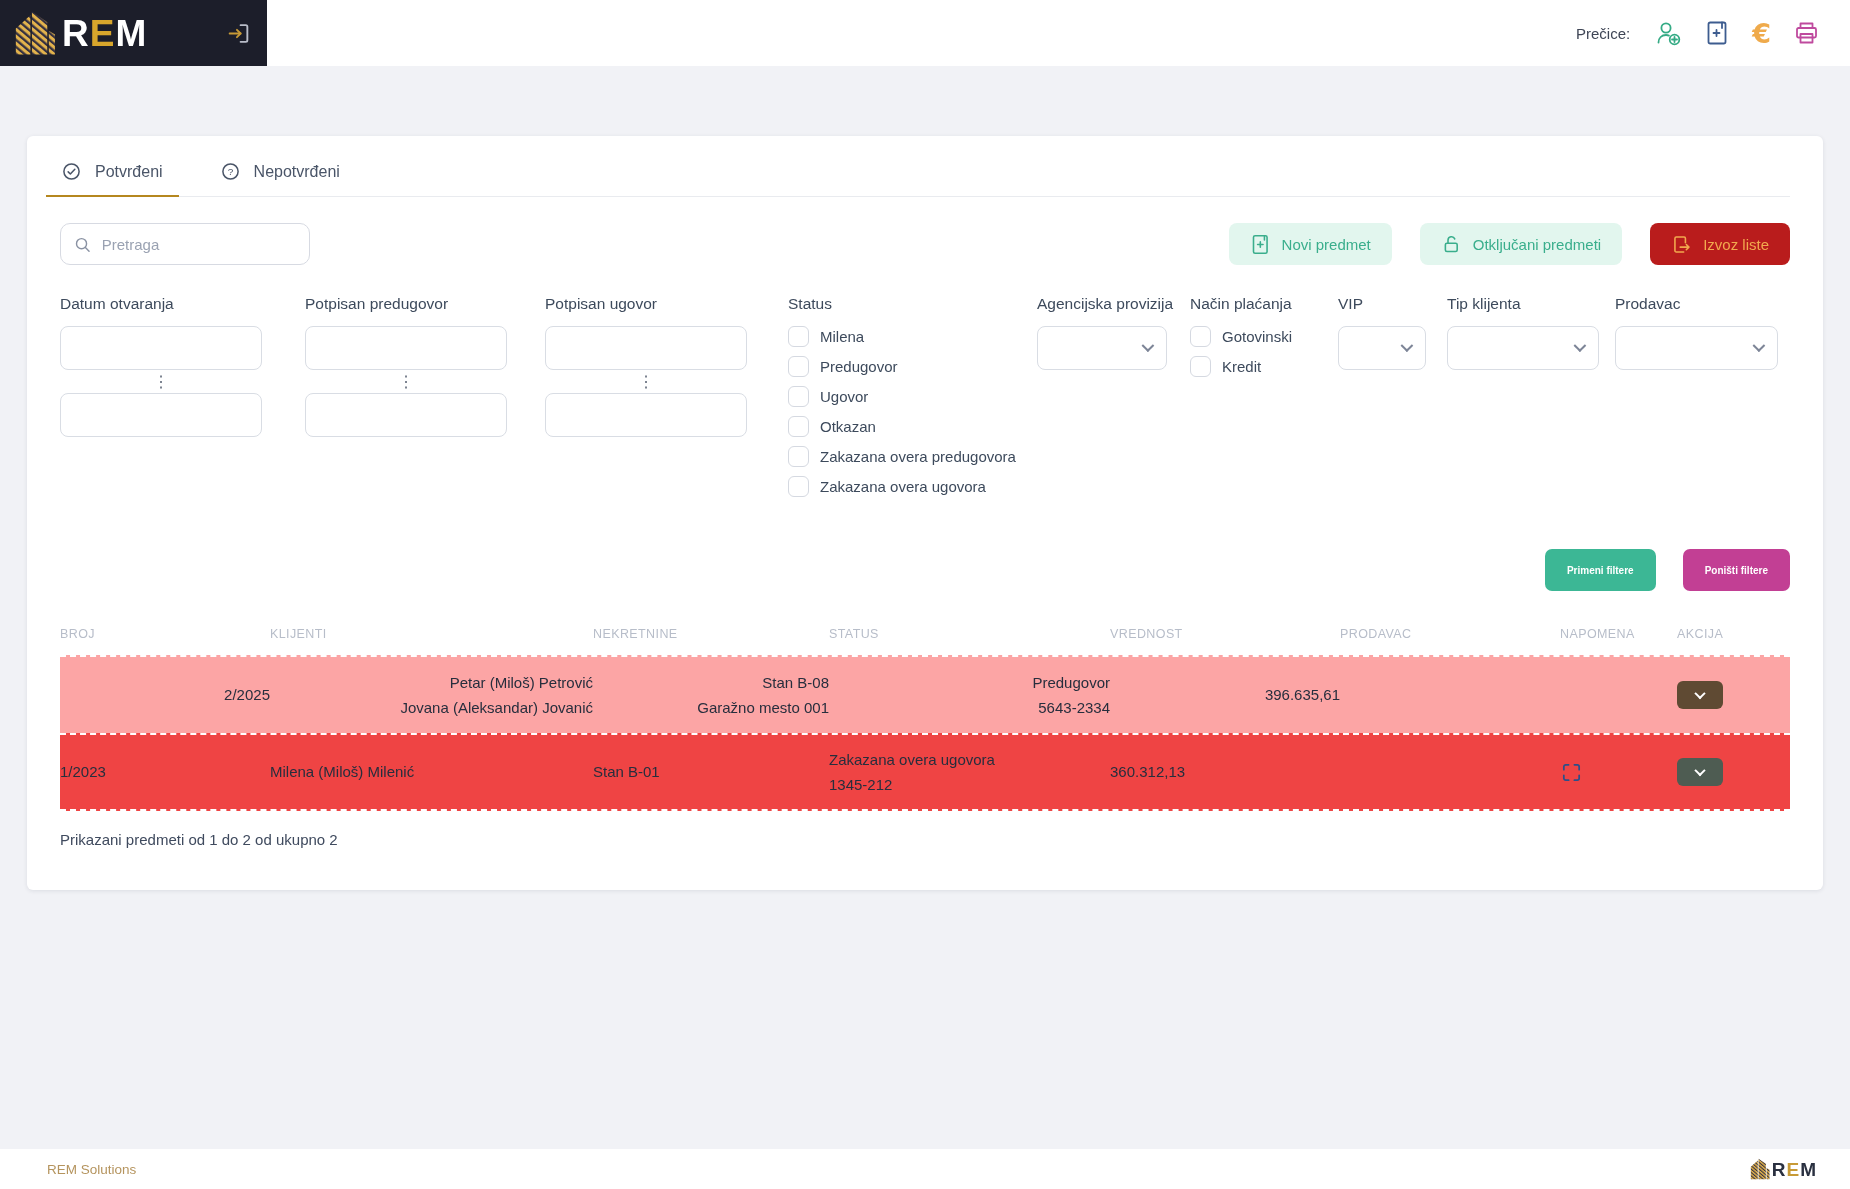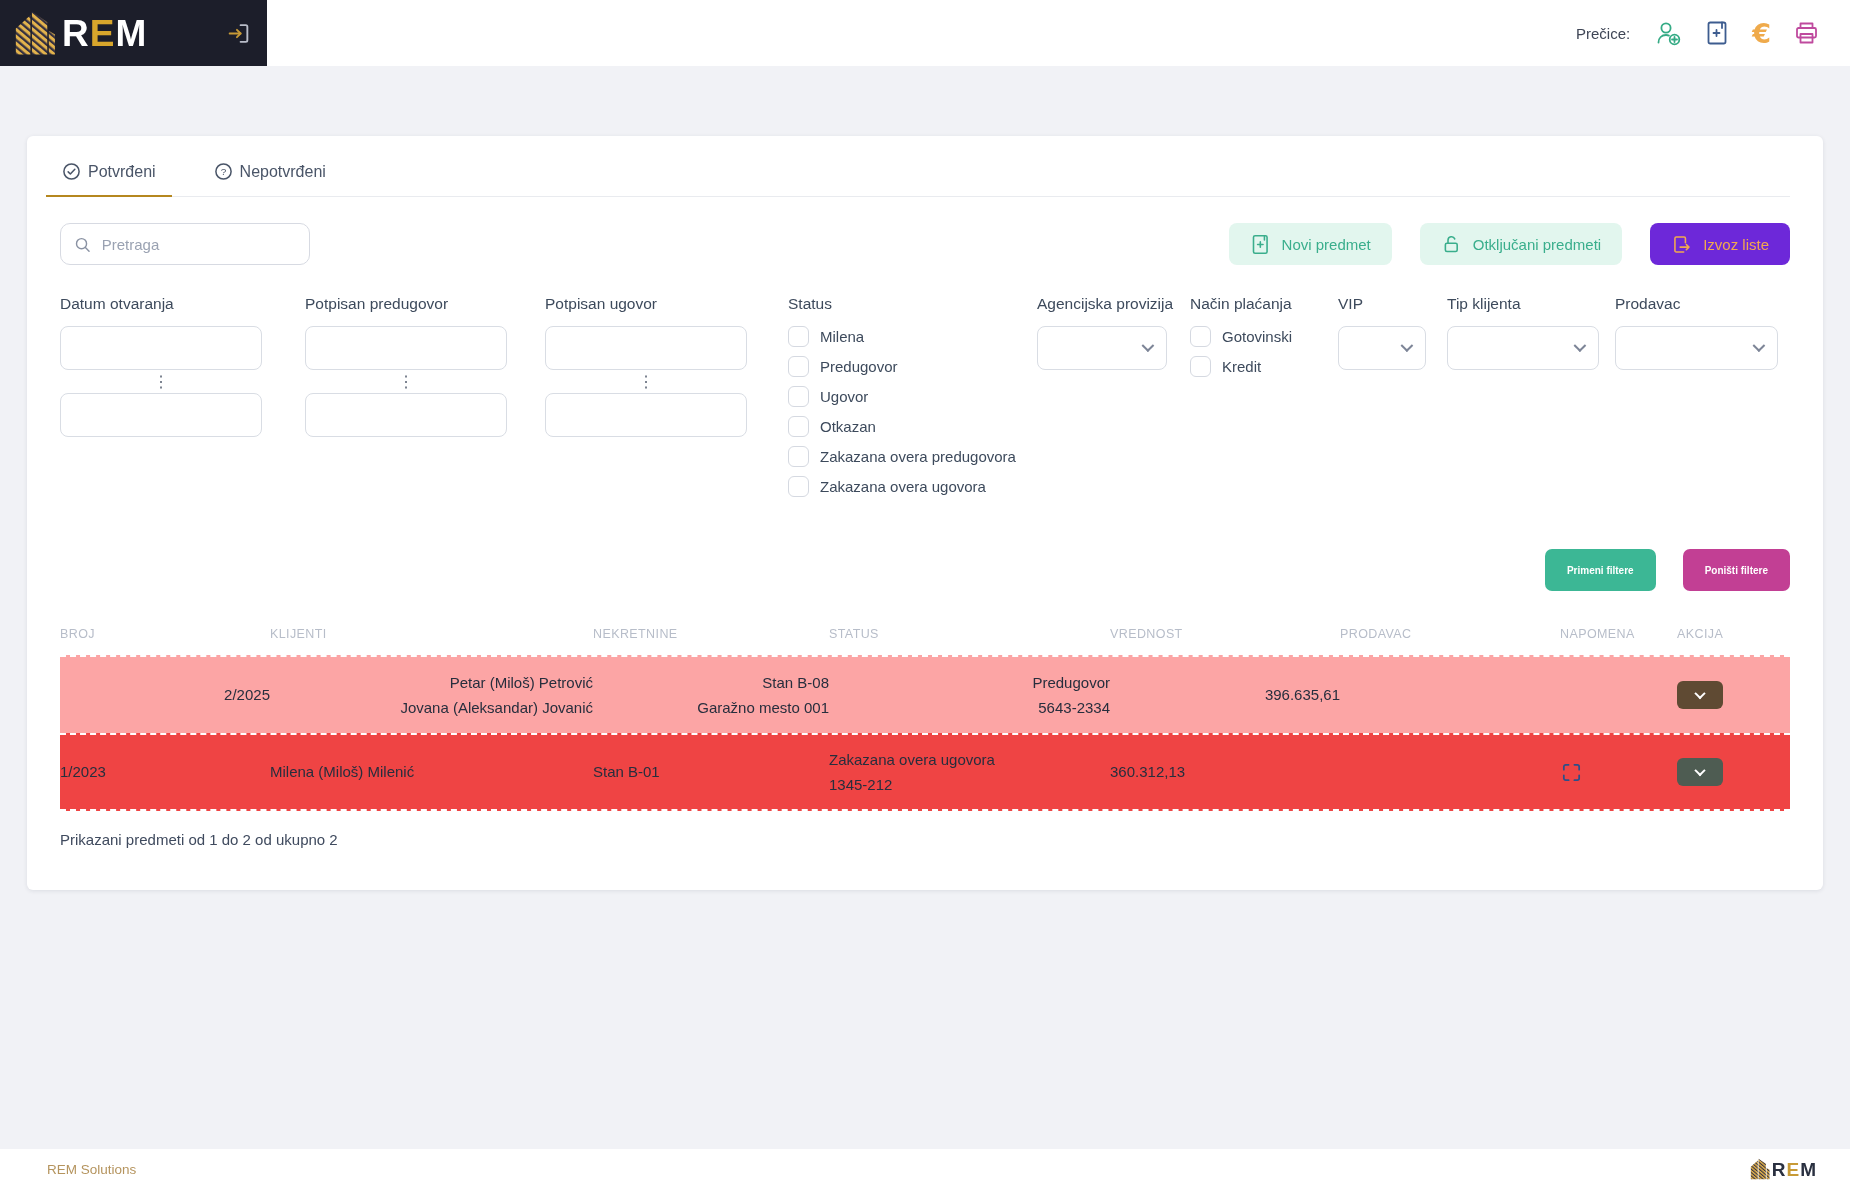--- a/index.html
+++ b/index.html
@@ -20,32 +20,32 @@
   .shortcuts-label { color:#3f4656; font-size:15px; margin-right:2px; }
   .icon-btn { background:none; border:none; padding:0; cursor:pointer; display:flex; align-items:center; }
   .teal-ic { color:#35ab85; } .navy-ic { color:#3d5c8f; } .pink-ic { color:#bf4a9e; }
   .euro-glyph { color:#efaa4b; font-size:27px; font-weight:bold; line-height:1; font-family:"DejaVu Sans", sans-serif; }
 
   
   main { padding:70px 27px 0; }
   .card { background:#fff; border-radius:6px; box-shadow:0 1px 4px rgba(25,35,60,.10); padding:0 33px 42px; }
 
   .tabs { display:flex; gap:54px; padding-top:26px; border-bottom:1px solid #e9ebef; }
-  .tab { display:flex; align-items:center; gap:7px; padding:0 2px 15px; font-size:16px; color:#4a5568; cursor:pointer; position:relative; }
+  .tab { display:flex; align-items:center; gap:14px; padding:0 2px 15px; font-size:16px; color:#4a5568; cursor:pointer; position:relative; }
   .tab.active::after { content:""; position:absolute; left:-14px; right:-14px; bottom:-1px; height:2px; background:#b5871f; }
   .tab svg { color:#4a5568; }
 
   .toolbar { display:flex; justify-content:space-between; align-items:center; margin-top:26px; }
   .search { width:250px; height:42px; border:1px solid #d7dae2; border-radius:10px; display:flex; align-items:center; padding:9px 13px; gap:9px; background:#fff; }
   .search input { border:none; outline:none; font-size:15px; color:#3f4656; width:100%; font-family:inherit; background:transparent; }
   .search input::placeholder { color:#9aa2b2; }
   .tb-buttons { display:flex; gap:28px; }
   .btn { display:flex; align-items:center; gap:11px; height:42px; padding:0 21px; border:none; border-radius:8px; font-size:15px; font-family:inherit; cursor:pointer; }
   .btn.mint { background:#e2f6ee; color:#3aae8c; }
-  .btn.cream { background:#6d28d9; color:#f2a94e; }
+  .btn.cream { background:#b91c1c; color:#f2a94e; }
 
   
   .filters { position:relative; height:220px; margin-top:30px; }
   .fcol { position:absolute; top:0; }
   .c1{left:0} .c2{left:245px} .c3{left:485px} .c4{left:728px} .c5{left:977px}
   .c6{left:1130px} .c7{left:1278px} .c8{left:1387px} .c9{left:1555px}
   .flabel { font-size:15.5px; color:#3d4a5c; margin-bottom:13px; }
   .finput { width:202px; height:44px; border:1px solid #d9dde4; border-radius:8px; font-family:inherit; font-size:15px; padding:0 12px; color:#3f4656; outline:none; background:#fff; }
   .dots { width:202px; text-align:center; color:#646c7c; font-size:16px; margin:5px 0 4px; line-height:14px; }
   .cbrow { display:flex; align-items:center; gap:11px; margin-bottom:9px; cursor:pointer; font-size:15px; color:#3d4a5c; white-space:nowrap; }

